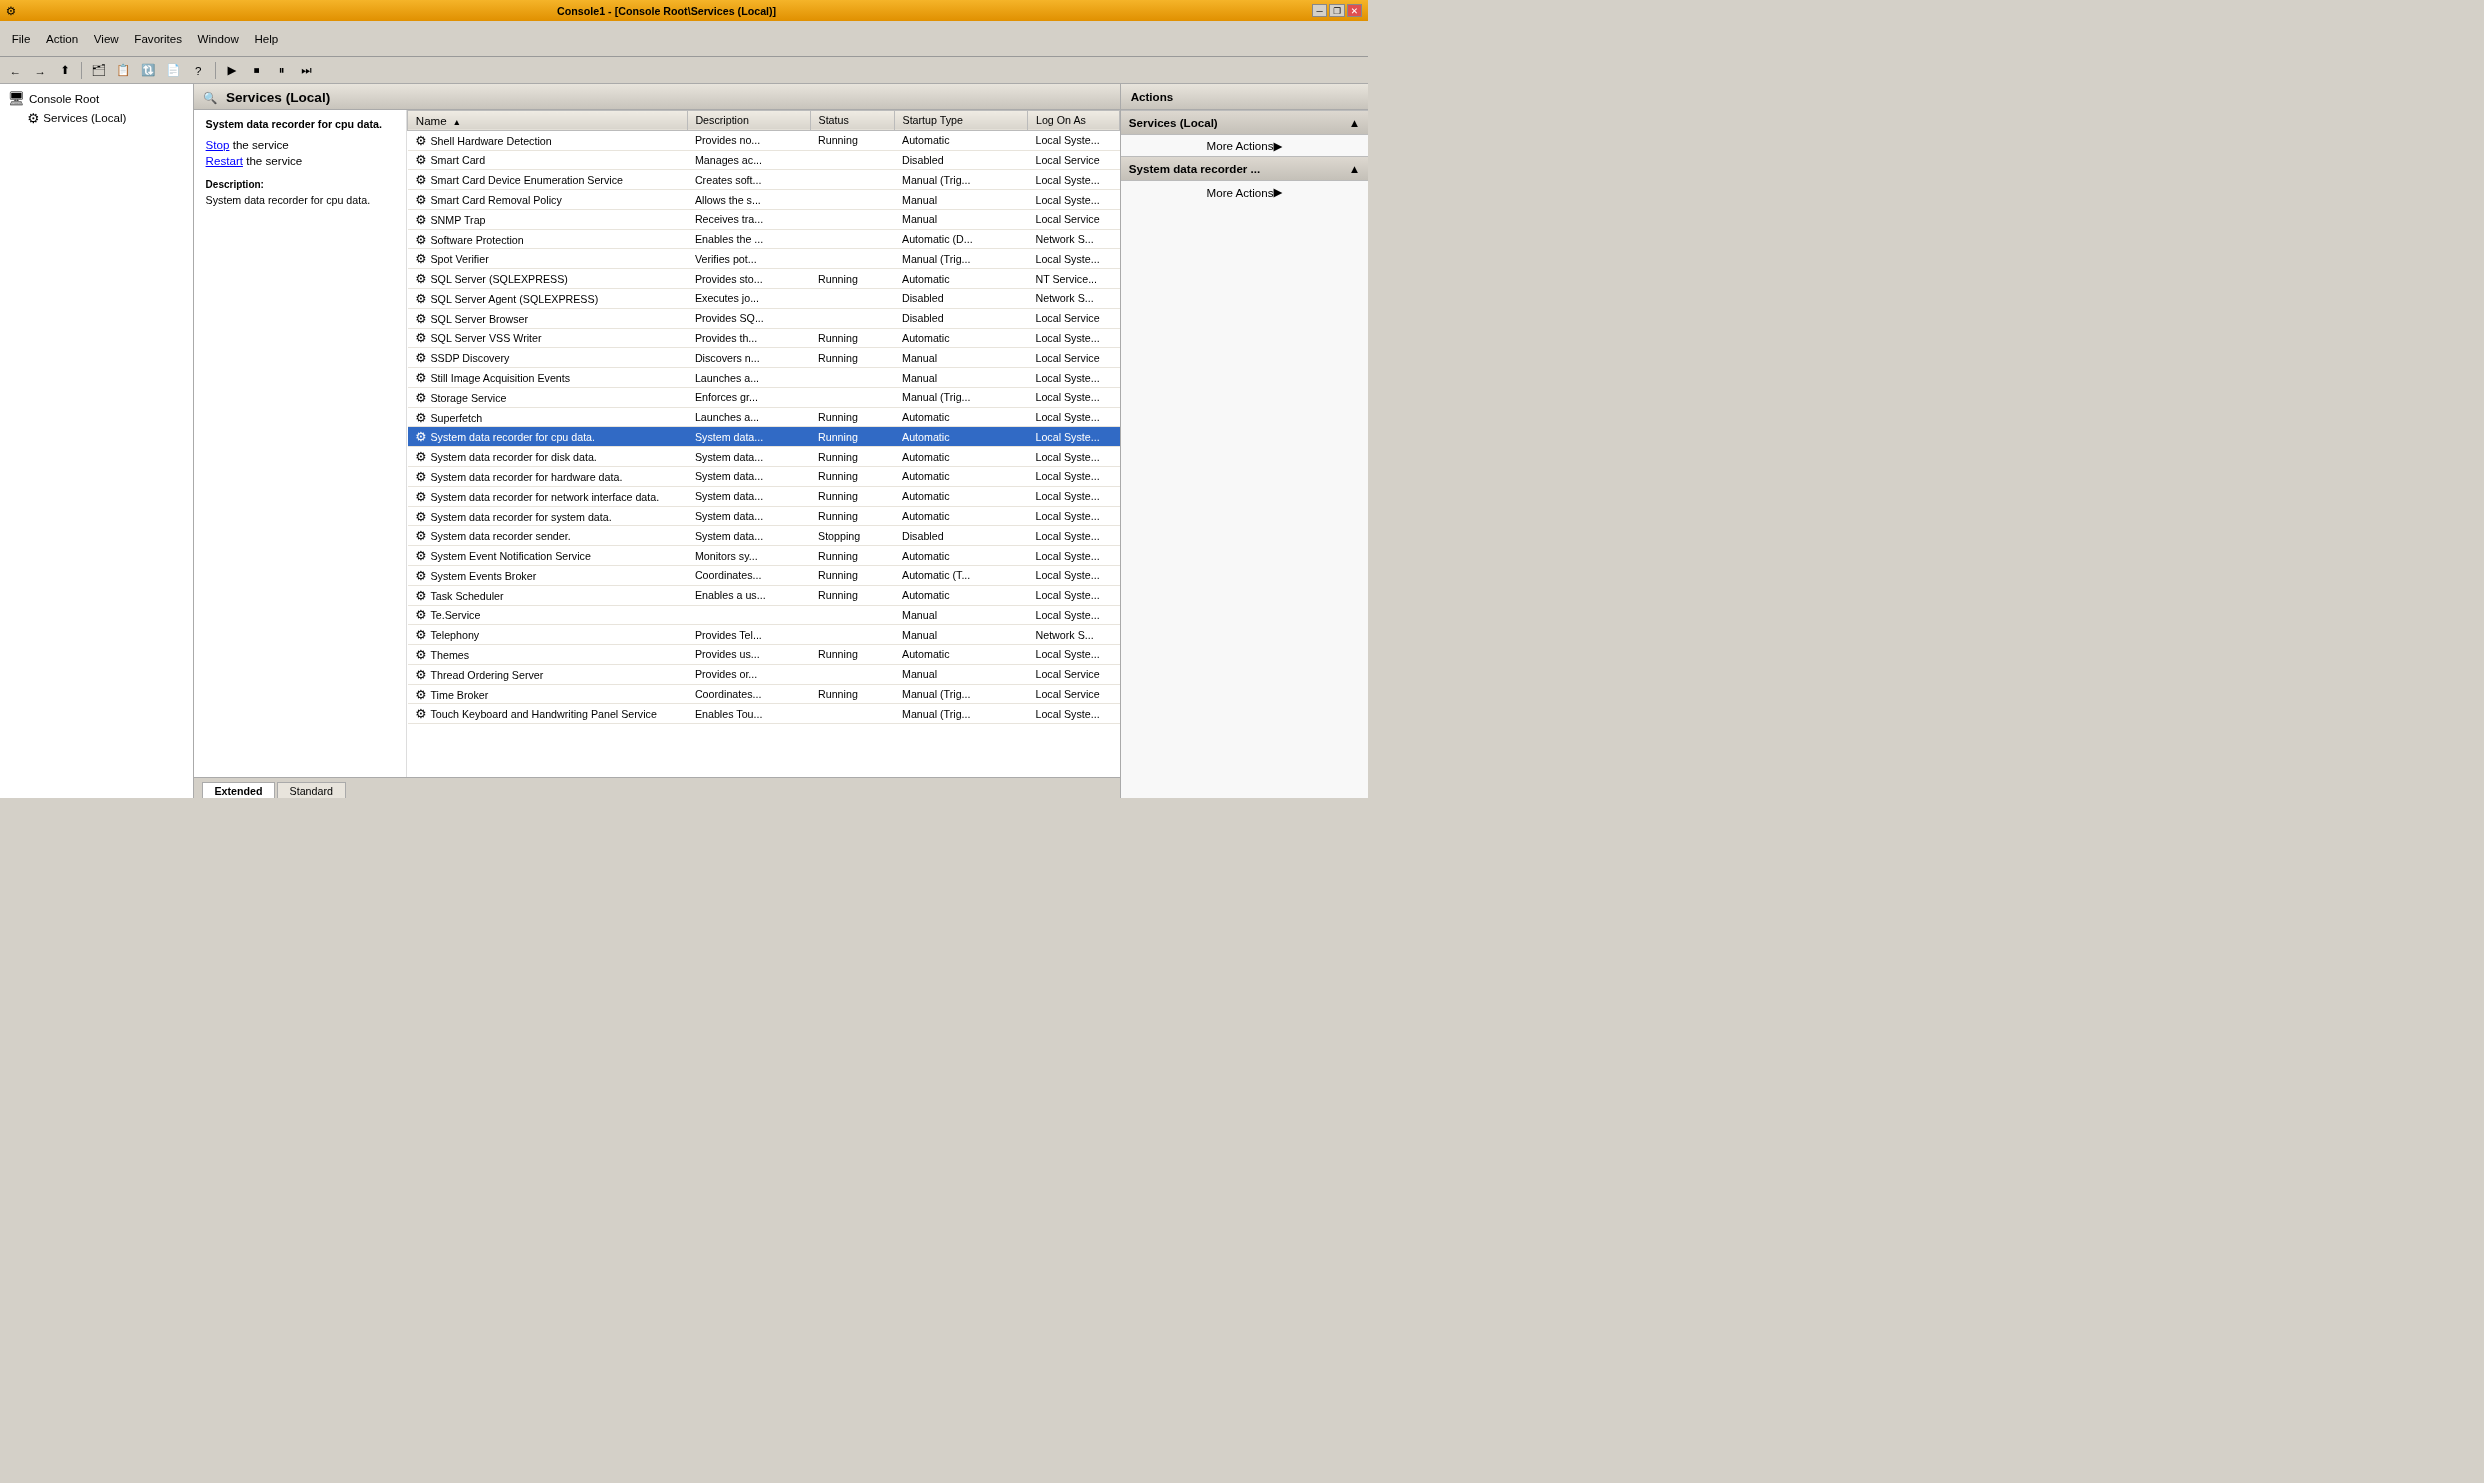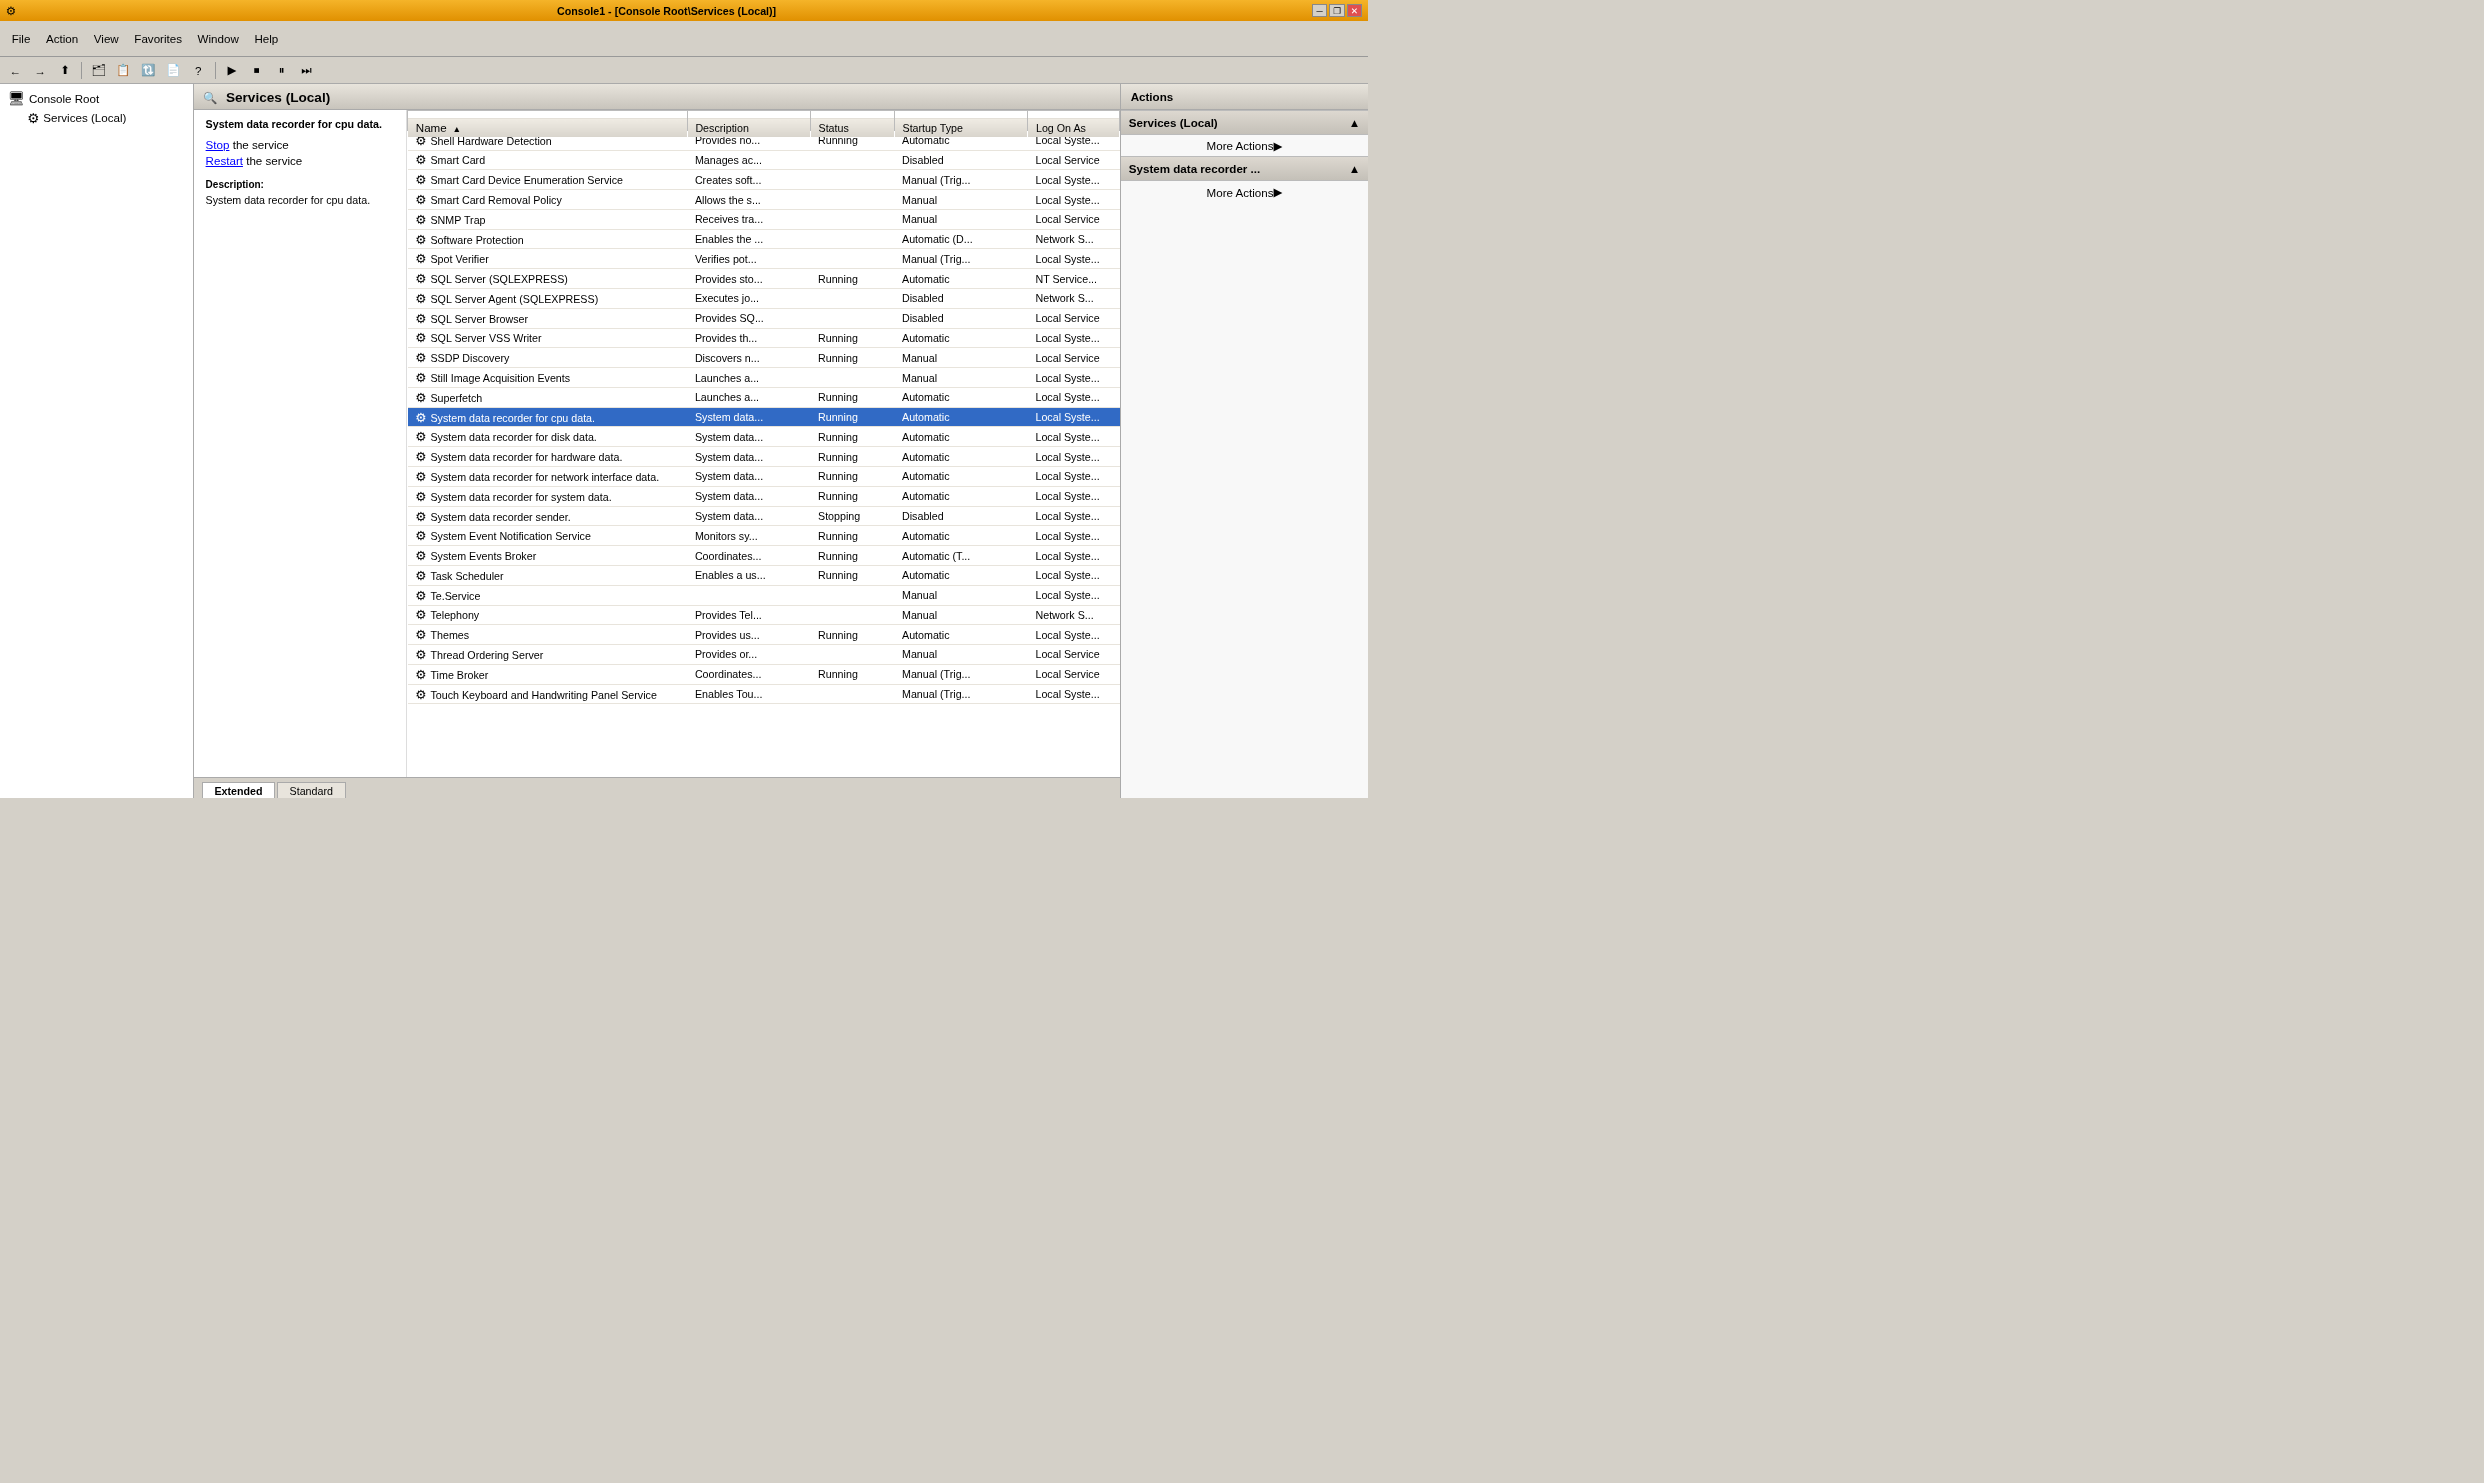--- a/index.html
+++ b/index.html
@@ -126,21 +126,21 @@
       border-collapse: collapse;
     }
     .services-table th {
       background: linear-gradient(to bottom, #f0ece4, #d8d4cc);
       border: 1px solid #bbb;
       padding: 2.9px 7.8px;
       text-align: left;
       font-size: 10.7px;
       font-weight: normal;
       position: sticky;
-      top: 8px;
+      top: 0;
       cursor: pointer;
       white-space: nowrap;
     }
     .services-table td {
       padding: 1.9px 7.8px;
       border-bottom: 1px solid #e8e4dc;
       font-size: 10.7px;
       white-space: nowrap;
       overflow: hidden;
       max-width: 194px;
@@ -389,20 +389,27 @@
                 <td class="col-logon">Local Service</td>
               </tr>
               <tr>
                 <td class="col-name"><span class="svc-icon">⚙</span>Still Image Acquisition Events</td>
                 <td class="col-desc">Launches a...</td>
                 <td class="col-status"></td>
                 <td class="col-startup">Manual</td>
                 <td class="col-logon">Local Syste...</td>
               </tr>
               <tr>
+                <td class="col-name"><span class="svc-icon">⚙</span>Storage Service</td>
+                <td class="col-desc">Enforces gr...</td>
+                <td class="col-status"></td>
+                <td class="col-startup">Manual (Trig...</td>
+                <td class="col-logon">Local Syste...</td>
+              </tr>
+              <tr>
                 <td class="col-name"><span class="svc-icon">⚙</span>Superfetch</td>
                 <td class="col-desc">Launches a...</td>
                 <td class="col-status">Running</td>
                 <td class="col-startup">Automatic</td>
                 <td class="col-logon">Local Syste...</td>
               </tr>
               <tr class="selected">
                 <td class="col-name"><span class="svc-icon">⚙</span>System data recorder for cpu data.</td>
                 <td class="col-desc">System data...</td>
                 <td class="col-status">Running</td>

